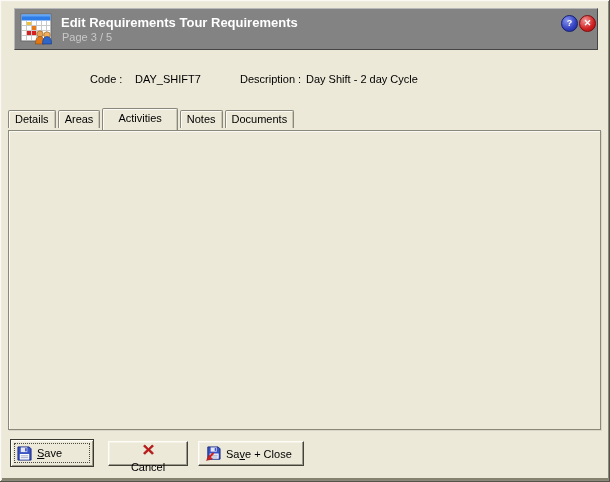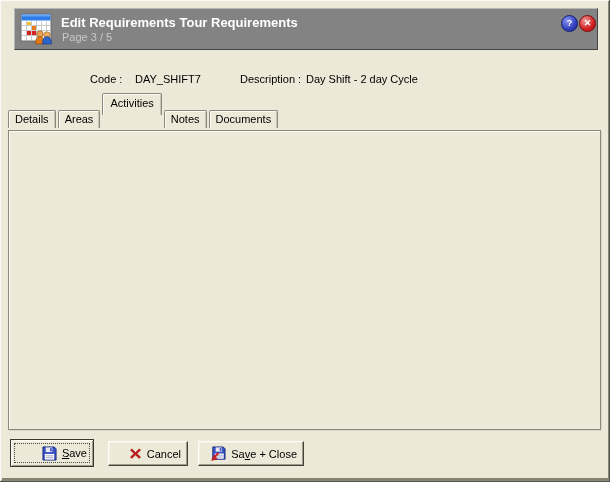--- a/index.html
+++ b/index.html
@@ -29,47 +29,47 @@
   #code-label{left:90px;}
   #code-value{left:135px;}
   #desc-label{left:240px;}
   #desc-value{left:306px;}
 
   
   #tabs{position:absolute;left:8px;top:109px;height:22px;display:flex;align-items:flex-end;z-index:2;}
   .tab{height:17px;line-height:17px;padding:0 6px;margin-right:2px;margin-bottom:3px;
     background:#ECE9D8;border:1px solid #8A887A;border-bottom:none;border-radius:2px 2px 0 0;
     box-shadow:inset 1px 1px 0 #FBFAF4, inset -1px 0 0 #C9C6B6;cursor:pointer;white-space:nowrap;}
-  .tab.active{height:21px;line-height:19px;padding:0 7px;margin-bottom:16px;z-index:3;position:relative;}
+  .tab.active{height:21px;line-height:19px;padding:0 15px;margin-bottom:1px;z-index:3;position:relative;}
 
   #panel{position:absolute;left:8px;top:130px;width:591px;height:298px;background:#ECE9D8;
     border:1px solid #8A887A;box-shadow:inset 1px 1px 0 #FBFAF4, 1px 1px 0 #D9D6C6;z-index:1;}
 
   
   .f-label{position:absolute;left:16px;width:96px;text-align:right;white-space:nowrap;}
   .f-input{position:absolute;left:115px;width:143px;height:19px;box-sizing:border-box;
     background:#FFFFFF;border:1px solid;border-color:#6C695B #E8E5D5 #E8E5D5 #6C695B;
     box-shadow:inset 1px 1px 0 #A8A595;
     font-family:"Liberation Sans",sans-serif;font-size:11px;padding:1px 3px 0 3px;color:#000;}
   .lookup{position:absolute;left:263px;width:19px;height:19px;box-sizing:border-box;background:#ECE9D8;
     border:1px solid;border-color:#FDFCF6 #55534A #55534A #FDFCF6;
     box-shadow:inset -1px -1px 0 #A8A597, inset 1px 1px 0 #F4F2E6;
     padding:0;cursor:pointer;display:flex;align-items:center;justify-content:center;}
   .f-desc{position:absolute;left:117px;color:#0B50D8;white-space:nowrap;}
 
   
   .btn{position:absolute;background:#ECE9D8;box-sizing:border-box;cursor:pointer;
     border:1px solid;border-color:#FDFCF6 #44433A #44433A #FDFCF6;
     box-shadow:inset -1px -1px 0 #9D9A8C, inset 1px 1px 0 #F4F2E6;
-    display:flex;align-items:center;justify-content:flex-end;gap:5px;
+    display:flex;align-items:center;justify-content:flex-start;gap:5px;
     font-family:"Liberation Sans",sans-serif;font-size:11px;color:#000;}
   #save-btn{left:10px;top:439px;width:84px;height:28px;border:1px solid #3A3930;
     box-shadow:inset 1px 1px 0 #FDFCF6, inset -1px -1px 0 #9D9A8C, inset 2px 2px 0 #F4F2E6;}
   #save-focus{position:absolute;left:3px;top:3px;right:3px;bottom:3px;border:1px dotted #4A4A42;pointer-events:none;}
-  #cancel-btn{left:108px;top:441px;width:80px;height:25px;}
+  #cancel-btn{left:108px;top:441px;width:80px;height:25px;flex-direction:column;}
   #saveclose-btn{left:198px;top:441px;width:106px;height:25px;}
   .mn{text-decoration:underline;}
   .btn svg{flex:0 0 auto;}
 </style>
 </head>
 <body>
 
 <div id="window">
 
   <div id="header">

